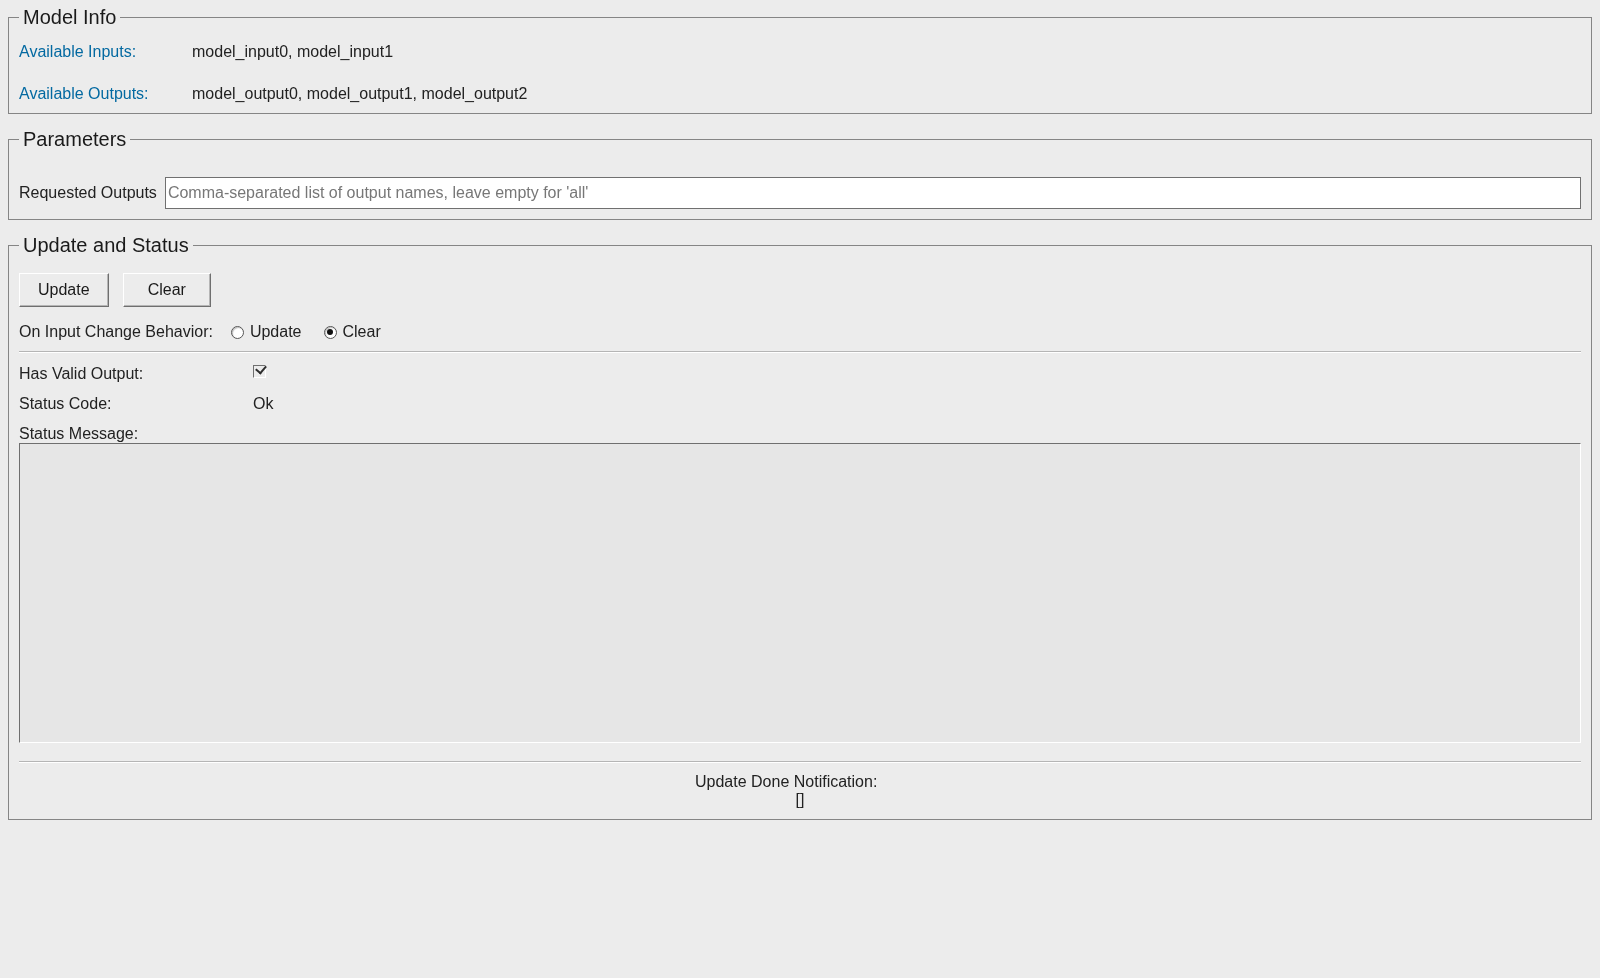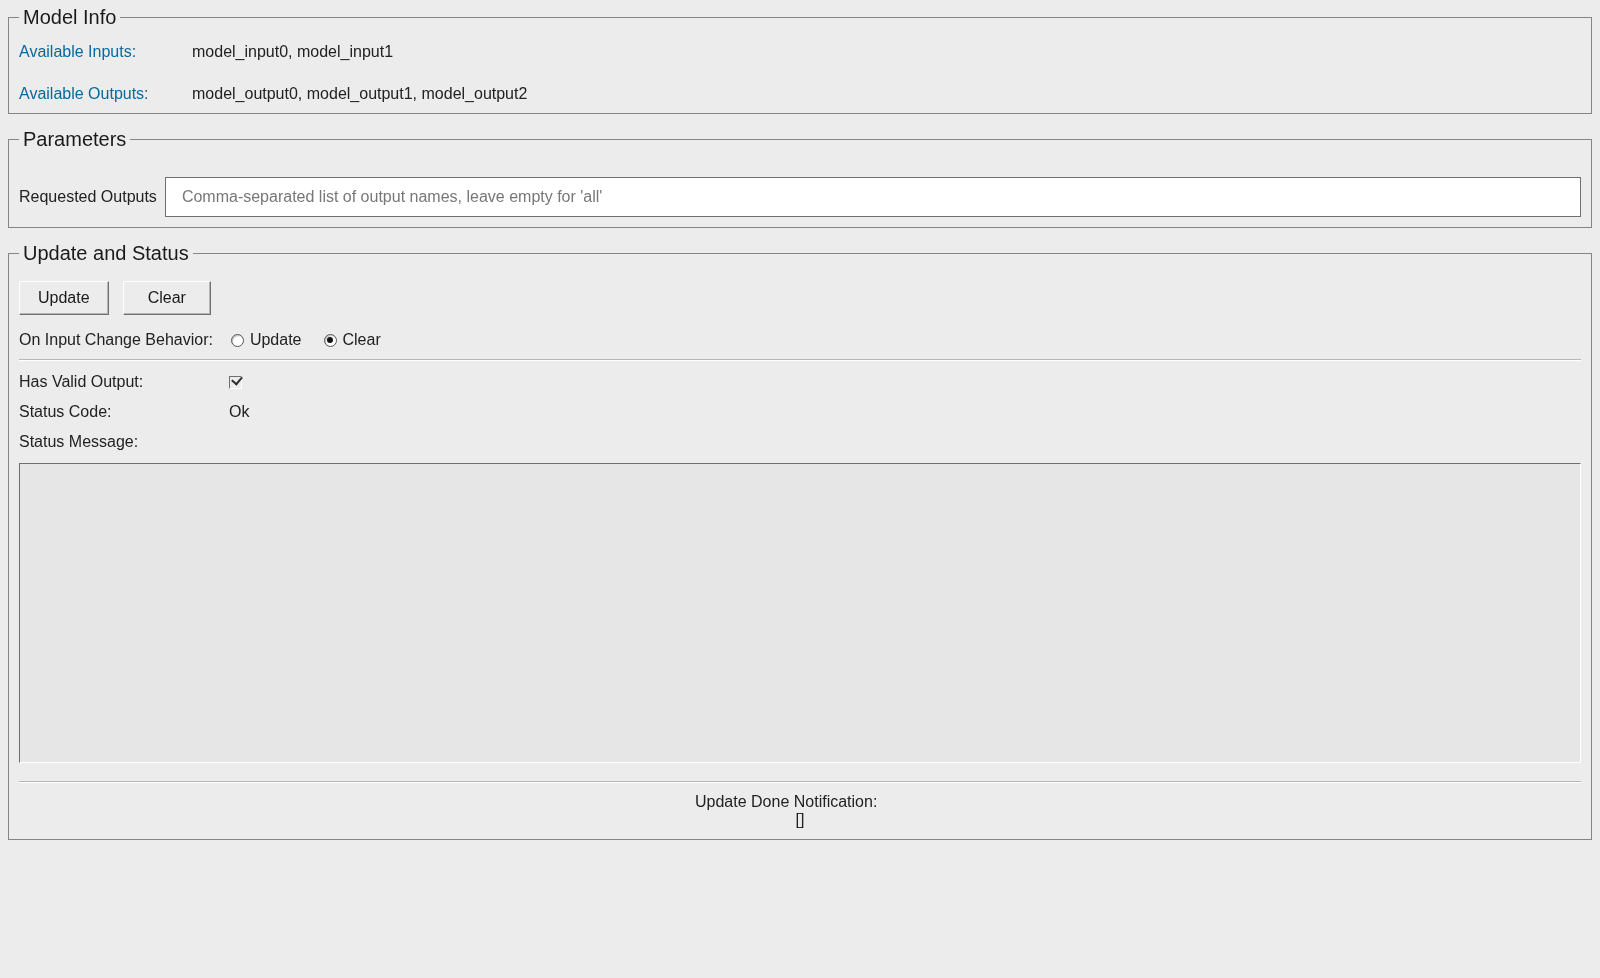--- a/index.html
+++ b/index.html
@@ -51,25 +51,25 @@
     }
     .param-label {
       font-size: 16px;
       color: #222;
       margin-right: 8px;
       white-space: nowrap;
     }
     .text-input {
       flex: 1;
       font-size: 16px;
-      padding: 4px 16px;
+      padding: 4px 2px;
       border: 1px solid #707070;
       background: #fff;
       color: #333;
-      height: 40px;
+      height: 32px;
     }
     .text-input::placeholder {
       color: #777;
     }
     .btn {
       min-width: 88px;
       height: 34px;
       padding: 0 18px;
       font-size: 16px;
       color: #1a1a1a;
@@ -121,23 +121,23 @@
       background: #111;
     }
     .divider {
       border: none;
       border-top: 1px solid #b5b5b5;
       border-bottom: 1px solid #fff;
       margin: 8px 0;
     }
     .kv-row {
       display: flex;
-      align-items: center;
       margin: 12px 0;
       font-size: 16px;
+      gap: 24px;
     }
     .kv-label {
       min-width: 210px;
     }
     .checkbox-ro {
       width: 13px;
       height: 13px;
       display: inline-block;
       border-top: 1px solid #6f6f6f;
       border-left: 1px solid #6f6f6f;
@@ -152,21 +152,21 @@
       left: 2px;
       top: -1px;
       width: 8px;
       height: 5px;
       border-left: 2px solid #2d2d2d;
       border-bottom: 2px solid #2d2d2d;
       transform: rotate(-50deg);
     }
     .msg-label {
       font-size: 16px;
-      margin-bottom: 12px;
+      margin-bottom: 0;
       margin-top: 6px;
     }
     .msg-box {
       width: 100%;
       height: 300px;
       border-top: 1px solid #6f6f6f;
       border-left: 1px solid #6f6f6f;
       border-right: 1px solid #fff;
       border-bottom: 1px solid #fff;
       background: #e6e6e6;

